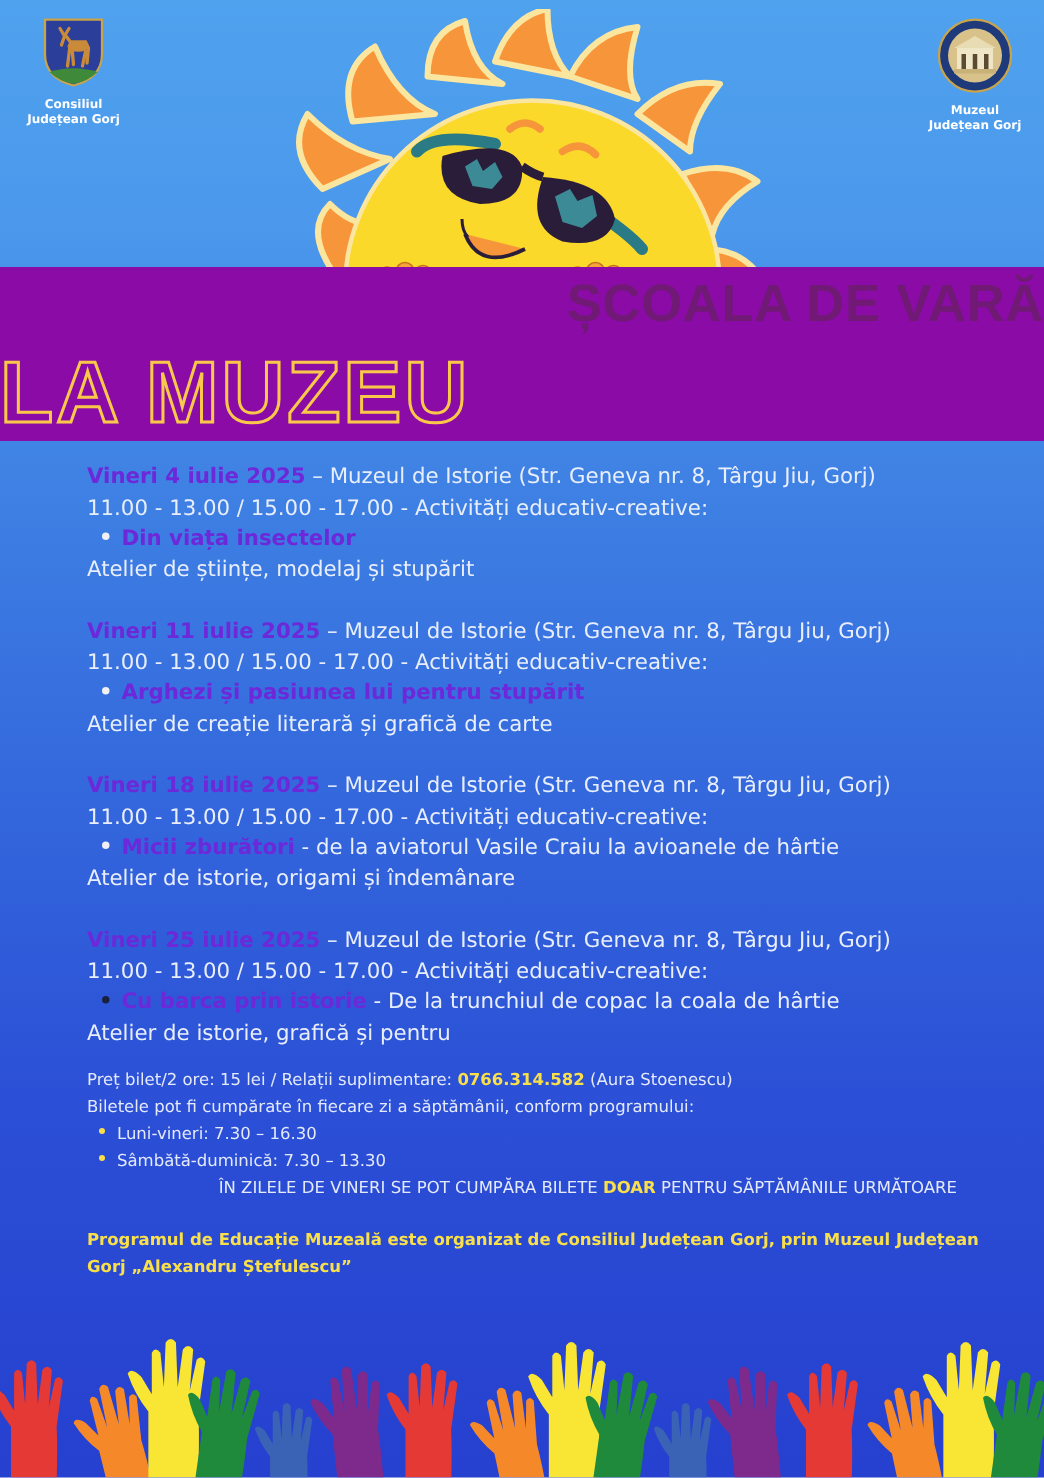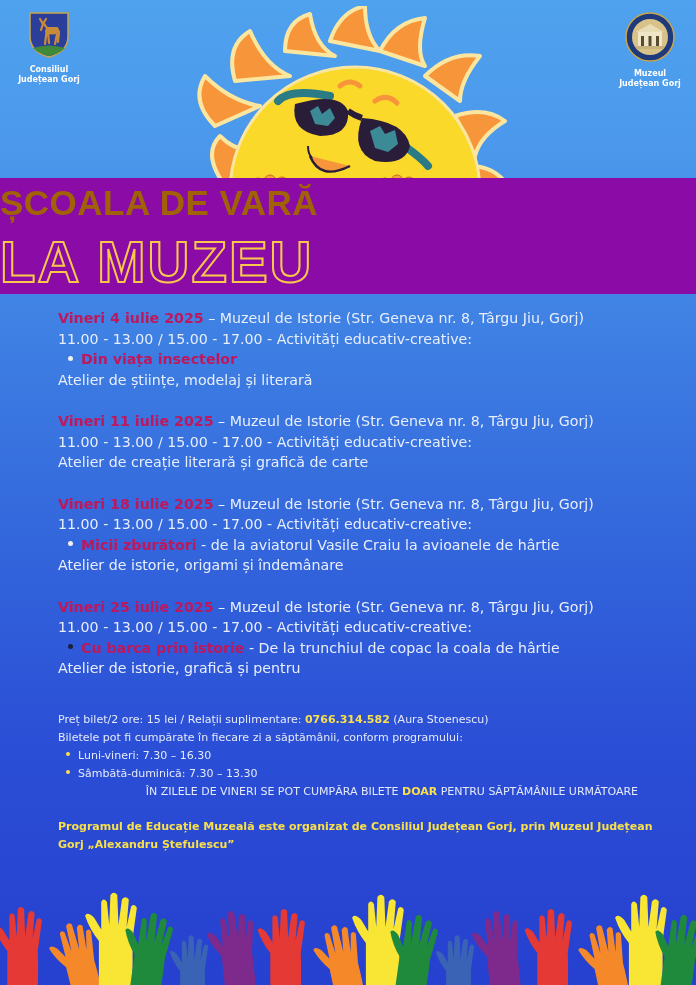--- a/index.html
+++ b/index.html
@@ -16,34 +16,34 @@
     .shield { width: 44px; height: 48px; margin: 0 auto 4px; }
     .seal { width: 50px; height: 50px; margin: 0 auto 4px; }
 
     .sun { position: absolute; left: 190px; top: 6px; width: 320px; height: 186px; }
 
     .band {
       position: absolute; left: 0; top: 178px; width: 696px; height: 116px;
       background: #8a0ba6;
     }
     .title1 {
-      position: absolute; left: 0; top: 183px; width: 696px; text-align: left;
-      color: #a16207; font-family: "Liberation Sans", sans-serif; font-weight: bold;
+      position: absolute; left: 0; top: 183px; width: 696px; text-align: right;
+      color: #701a75; font-family: "Liberation Sans", sans-serif; font-weight: bold;
       font-size: 35px; letter-spacing: 0.5px;
     }
     .title2 {
       position: absolute; left: 0; top: 228px; width: 696px; 
       color: #8a0ba6; font-family: "Liberation Sans", sans-serif; font-weight: bold;
       font-size: 58px; letter-spacing: 2px;
       -webkit-text-stroke: 2px #f9c84a;
     }
 
     .events { position: absolute; left: 58px; top: 308px; width: 620px; font-size: 14.2px; line-height: 20.5px; }
     .event { margin-bottom: 21px; }
-    .yellow { color: #be185d; font-weight: bold; }
+    .yellow { color: #6d28d9; font-weight: bold; }
     .bullet-line { padding-left: 10px; }
     .bullet-dot { display: inline-block; width: 5px; height: 5px; border-radius: 50%; background: #f0f0f5; margin-right: 8px; vertical-align: middle; position: relative; top: -2px; }
     .bullet-dot.dark { background: #1a2140; }
 
     .info { position: absolute; left: 58px; top: 711px; width: 620px; font-size: 11px; line-height: 18px; color: #e4eafa; }
     .info .yellow { color: #f9e04b; }
     .sub-bullet { padding-left: 8px; }
     .sub-bullet .bullet-dot { width: 4px; height: 4px; margin-right: 8px; background: #f9e04b; }
     .centered { text-align: right; width: 580px; }
     .footer-text { color: #f9e04b; font-weight: bold; margin-top: 17px; }
@@ -115,25 +115,26 @@
 
 <div class="band"></div>
 <div class="title1">ȘCOALA DE VARĂ</div>
 <div class="title2">LA MUZEU</div>
 
 <div class="events">
   <div class="event">
     <div><span class="yellow">Vineri 4 iulie 2025</span><span> – Muzeul de Istorie (Str. Geneva nr. 8, Târgu Jiu, Gorj)</span></div>
     <div>11.00 - 13.00 / 15.00 - 17.00 - Activități educativ-creative:</div>
     <div class="bullet-line"><span class="bullet-dot"></span><span class="yellow">Din viața insectelor</span><span></span></div>
-    <div>Atelier de științe, modelaj și literară</div>
+    <div>Atelier de științe, modelaj și stupărit</div>
   </div>
   <div class="event">
     <div><span class="yellow">Vineri 11 iulie 2025</span><span> – Muzeul de Istorie (Str. Geneva nr. 8, Târgu Jiu, Gorj)</span></div>
     <div>11.00 - 13.00 / 15.00 - 17.00 - Activități educativ-creative:</div>
+    <div class="bullet-line"><span class="bullet-dot"></span><span class="yellow">Arghezi și pasiunea lui pentru stupărit</span><span></span></div>
     <div>Atelier de creație literară și grafică de carte</div>
   </div>
   <div class="event">
     <div><span class="yellow">Vineri 18 iulie 2025</span><span> – Muzeul de Istorie (Str. Geneva nr. 8, Târgu Jiu, Gorj)</span></div>
     <div>11.00 - 13.00 / 15.00 - 17.00 - Activități educativ-creative:</div>
     <div class="bullet-line"><span class="bullet-dot"></span><span class="yellow">Micii zburători</span><span> - de la aviatorul Vasile Craiu la avioanele de hârtie</span></div>
     <div>Atelier de istorie, origami și îndemânare</div>
   </div>
   <div class="event">
     <div><span class="yellow">Vineri 25 iulie 2025</span><span> – Muzeul de Istorie (Str. Geneva nr. 8, Târgu Jiu, Gorj)</span></div>

